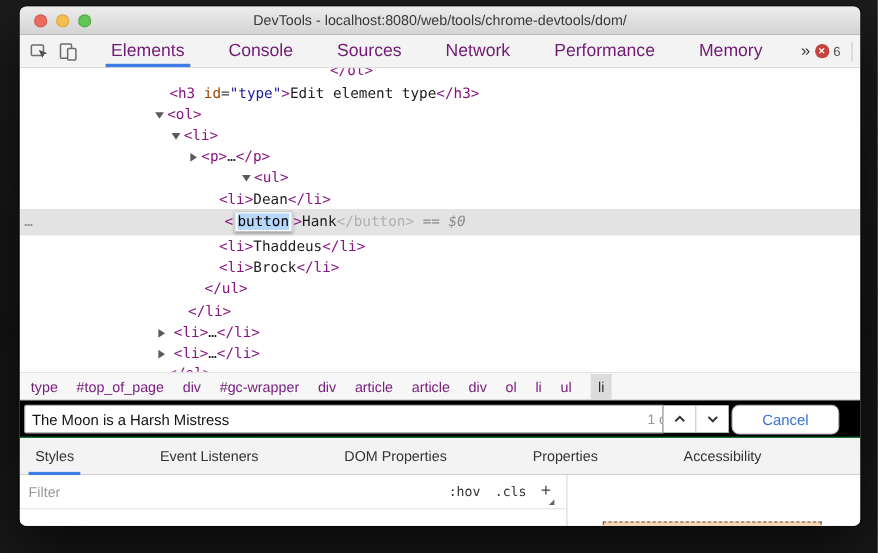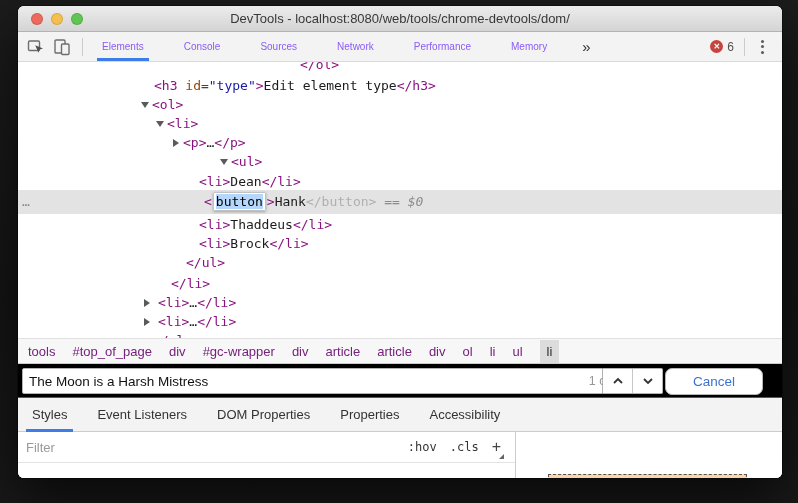--- a/index.html
+++ b/index.html
@@ -31,21 +31,21 @@
   
   .toolbar {
     height:30px; flex:0 0 30px; background:#f3f3f3; border-bottom:1px solid #dadada;
     display:flex; align-items:center; padding-left:8px; position:relative;
   }
   .ticon { width:20px; height:20px; display:flex; align-items:center; justify-content:center; margin-right:6px; }
   .vsep { width:1px; height:18px; background:#ccc; margin:0 8px 0 4px; }
   .tabs { display:flex; height:100%; margin-left:6px; }
   .tt {
     display:flex; align-items:center; padding:0 5px; margin-right:30px;
-    font-size:10px; color:#8b5cf6; position:relative; height:100%; cursor:default;
+    font-size:16px; color:#701a75; position:relative; height:100%; cursor:default;
   }
   .tt.active::after {
     content:""; position:absolute; left:0; right:0; bottom:0; height:3px;
     background:var(--accent_blue,#3e7de8);
   }
   .more { font-size:15px; color:#333; margin-right:4px; }
   .right-cluster { margin-left:auto; display:flex; align-items:center; padding-right:12px; }
   .errbadge { display:flex; align-items:center; gap:4px; margin-right:10px; }
   .errcircle {
     width:13px; height:13px; border-radius:50%; background:var(--error_red,#c5443f);
@@ -104,21 +104,21 @@
   .navbtn { width:30px; display:flex; align-items:center; justify-content:center; }
   .navbtn + .navbtn { border-left:1px solid #c7c7c7; }
   .cancelbtn {
     position:absolute; left:647px; top:4px; width:98px; height:27px;
     background:#fff; border:1px solid #b6b6b6; border-radius:7px;
     color:#3a72cf; font-size:13.5px; display:flex; align-items:center; justify-content:center;
   }
   
   .sidetabs {
     flex:0 0 34px; background:#f3f3f3; border-bottom:1px solid #ccc;
-    display:flex; align-items:stretch; padding-left:8px;
+    display:flex; align-items:stretch; padding-left:8px;gap:48px;
   }
   .st { display:flex; align-items:center; padding:0 6px; margin-right:18px; font-size:13px; color:#333; position:relative; }
   .st.active::after { content:""; position:absolute; left:0; right:0; bottom:-1px; height:3px; background:var(--accent_blue,#3e7de8); }
   
   .bottom { flex:1; display:flex; position:relative; background:#fff; }
   .pane-left { width:497px; flex:0 0 497px; display:flex; flex-direction:column; }
   .pane-div { width:1px; background:#ccc; flex:0 0 1px; }
   .pane-right { flex:1; position:relative; background:#fff; }
   .filterrow { height:31px; flex:0 0 31px; border-bottom:1px solid #e3e3e3; position:relative; display:flex; align-items:center; }
   .filterinput {
@@ -200,21 +200,21 @@
       <div class="trow" style="top: 153px; padding-left: 36px;"><div class="tline" style="left: 181px;"><span class="seg-tag">&lt;li&gt;</span><span class="seg-txt">Thaddeus</span><span class="seg-tag">&lt;/li&gt;</span></div></div>
       <div class="trow" style="top: 172px;"><div class="tline" style="left: 181px;"><span class="seg-tag">&lt;li&gt;</span><span class="seg-txt">Brock</span><span class="seg-tag">&lt;/li&gt;</span></div></div>
       <div class="trow" style="top: 191px;"><div class="tline" style="left: 168px;"><span class="seg-tag">&lt;/ul&gt;</span></div></div>
       <div class="trow" style="top: 212px;"><div class="tline" style="left: 153px;"><span class="seg-tag">&lt;/li&gt;</span></div></div>
       <div class="trow" style="top: 231px;"><div class="arr right" style="left: 126px;"></div><div class="tline" style="left: 140px;"><span class="seg-tag">&lt;li&gt;</span><span class="seg-txt">…</span><span class="seg-tag">&lt;/li&gt;</span></div></div>
       <div class="trow" style="top: 250px;"><div class="arr right" style="left: 126px;"></div><div class="tline" style="left: 140px;"><span class="seg-tag">&lt;li&gt;</span><span class="seg-txt">…</span><span class="seg-tag">&lt;/li&gt;</span></div></div>
       <div class="trow" style="top: 269px;"><div class="tline" style="left: 135px;"><span class="seg-tag">&lt;/ol&gt;</span></div></div>
     </div>
 
   <div class="crumbs" id="crumbs">
-      <div class="crumb">tools</div>
+      <div class="crumb">type</div>
       <div class="crumb">#top_of_page</div>
       <div class="crumb">div</div>
       <div class="crumb">#gc-wrapper</div>
       <div class="crumb">div</div>
       <div class="crumb">article</div>
       <div class="crumb">article</div>
       <div class="crumb">div</div>
       <div class="crumb">ol</div>
       <div class="crumb">li</div>
       <div class="crumb">ul</div>

